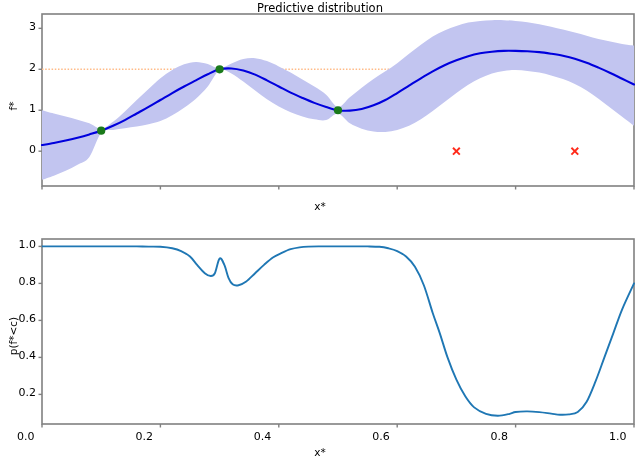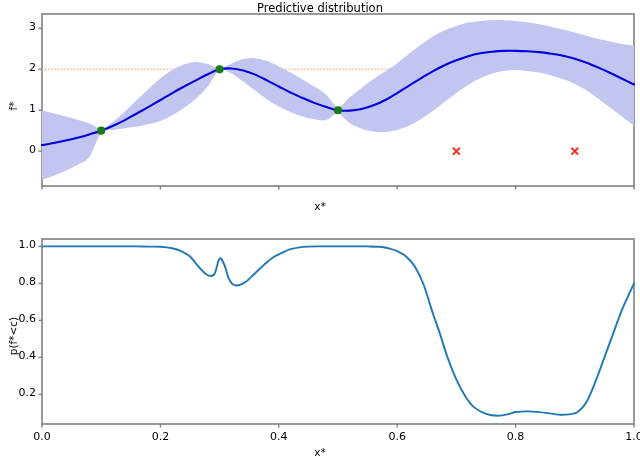--- a/index.html
+++ b/index.html
@@ -42,21 +42,21 @@
     position: absolute;
     font-size: 11px;
     color: #000000;
     text-align: right;
     white-space: nowrap;
   }
   .tick-label-x {
     position: absolute;
     font-size: 11px;
     color: #000000;
-    text-align: center;
+    text-align: left;
     white-space: nowrap;
   }
   svg { display: block; }
 </style>
 </head>
 <body>
 
 <div id="figure">
 
   <div class="panel" id="panel-top" style="left:0px; top:0px; width:640px; height:215px;">

